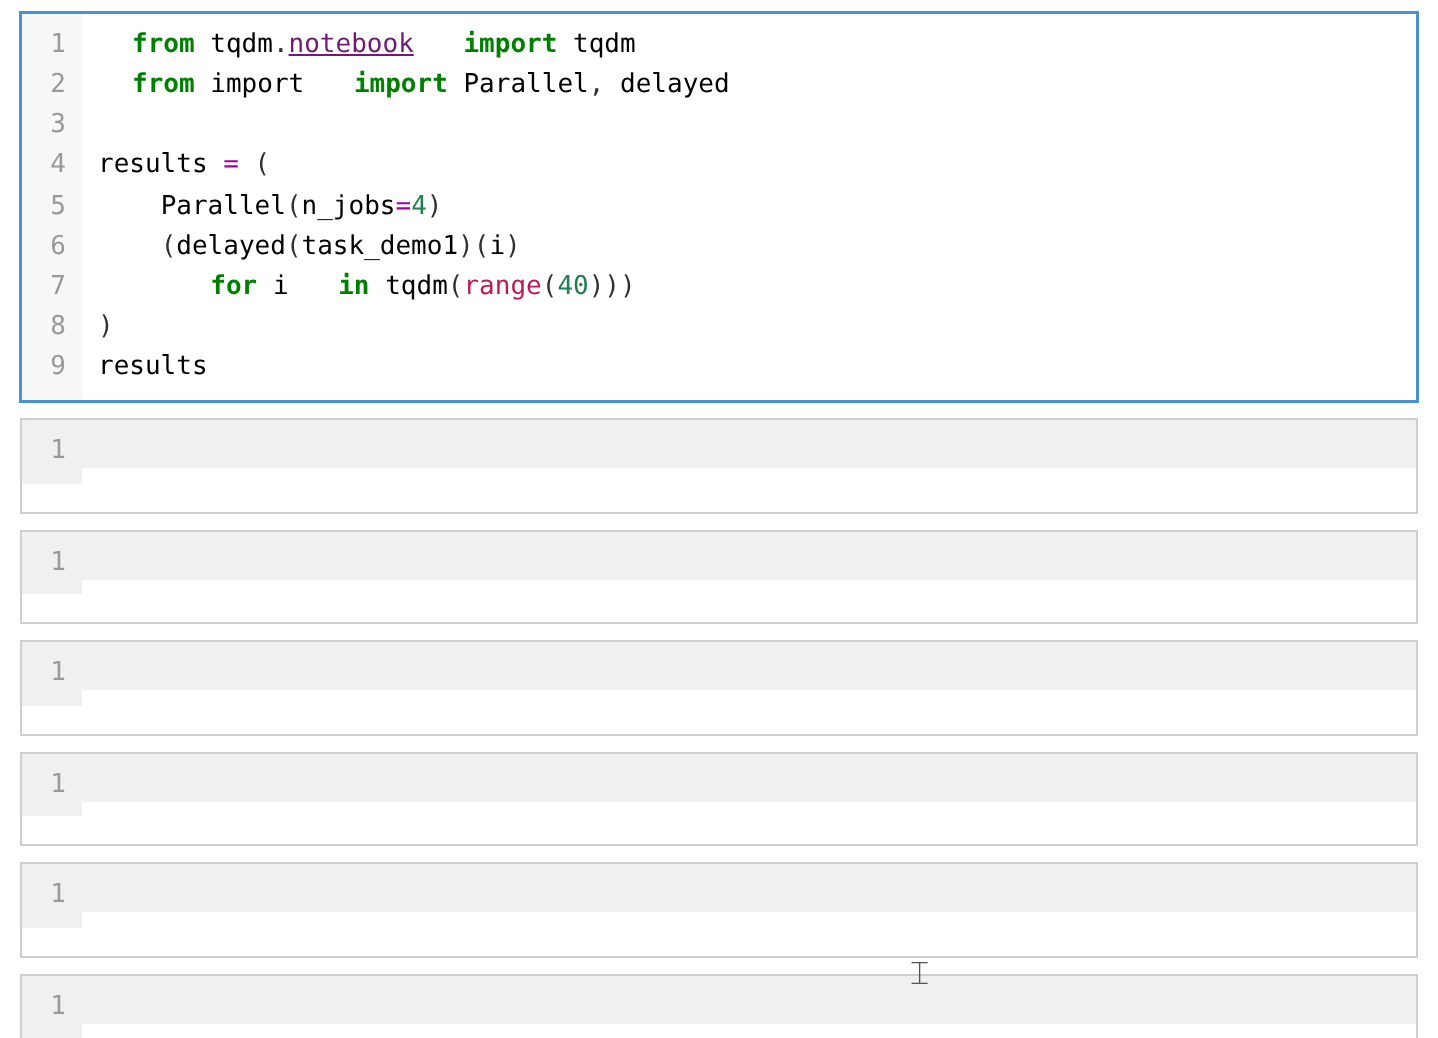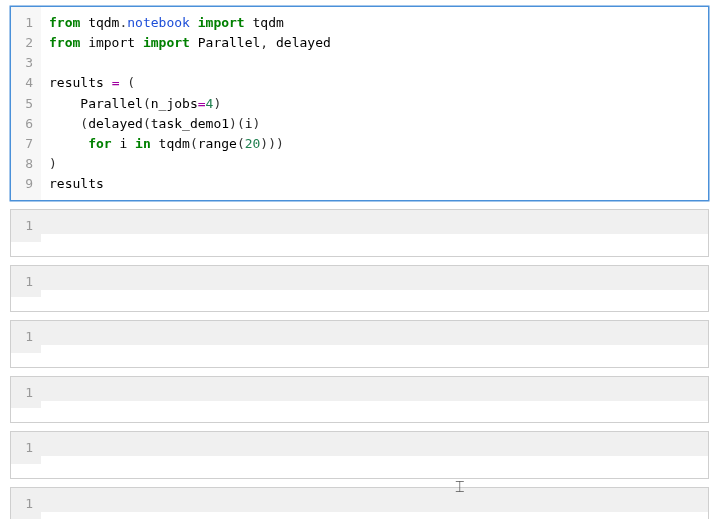--- a/index.html
+++ b/index.html
@@ -35,26 +35,26 @@
     font-size: 13px;
   }
   .code {
     padding: 6px 8px;
     white-space: pre;
     line-height: 1.55;
     flex: 1;
     color: #303030;
     font-size: 13px;
   }
-  .kw { color: #008000; font-weight: bold; }
+  .kw { color: #008000; font-weight: bold; margin-left: 17px; }
   .nm { color: #000000; }
-  .attr { color: #1d4ed8; }
+  .attr { color: #701a75; text-decoration: underline; }
   .num { color: #208050; }
   .op { color: #a000a0; }
-  .builtin { color: #000000; }
+  .builtin { color: #be185d; }
   .gutter-line { display: block; }
   .output-cell {
     border: 1px solid #cfcfcf;
     margin-bottom: 8px;
     background: #ffffff;
   }
   .output-area {
     display: flex;
     flex-direction: column;
   }
@@ -103,21 +103,21 @@
       <span class="gutter-line">7</span>
       <span class="gutter-line">8</span>
       <span class="gutter-line">9</span>
     </div>
     <div class="code"><span class="kw">from</span> <span class="nm">tqdm</span><span>.</span><span class="attr">notebook</span> <span class="kw">import</span> <span class="nm">tqdm</span>
 <span class="kw">from</span> <span class="nm">import</span> <span class="kw">import</span> <span class="nm">Parallel</span><span>, </span><span class="nm">delayed</span>
 
 <span class="nm">results</span> <span class="op">=</span> <span>(</span>
     <span class="nm">Parallel</span><span>(</span><span class="nm">n_jobs</span><span class="op">=</span><span class="num">4</span><span>)</span>
     <span>(</span><span class="nm">delayed</span><span>(</span><span class="nm">task_demo1</span><span>)</span><span>(</span><span class="nm">i</span><span>)</span>
-     <span class="kw">for</span> <span class="nm">i</span> <span class="kw">in</span> <span class="nm">tqdm</span><span>(</span><span class="builtin">range</span><span>(</span><span class="num">20</span><span>)))</span>
+     <span class="kw">for</span> <span class="nm">i</span> <span class="kw">in</span> <span class="nm">tqdm</span><span>(</span><span class="builtin">range</span><span>(</span><span class="num">40</span><span>)))</span>
 <span>)</span>
 <span class="nm">results</span></div>
   </div>
 </div>
 
 <div class="output-cell">
   <div class="output-area">
     <div class="output-gutter-row">
       <div class="output-gutter">1</div>
       <div class="output-blank"></div>

